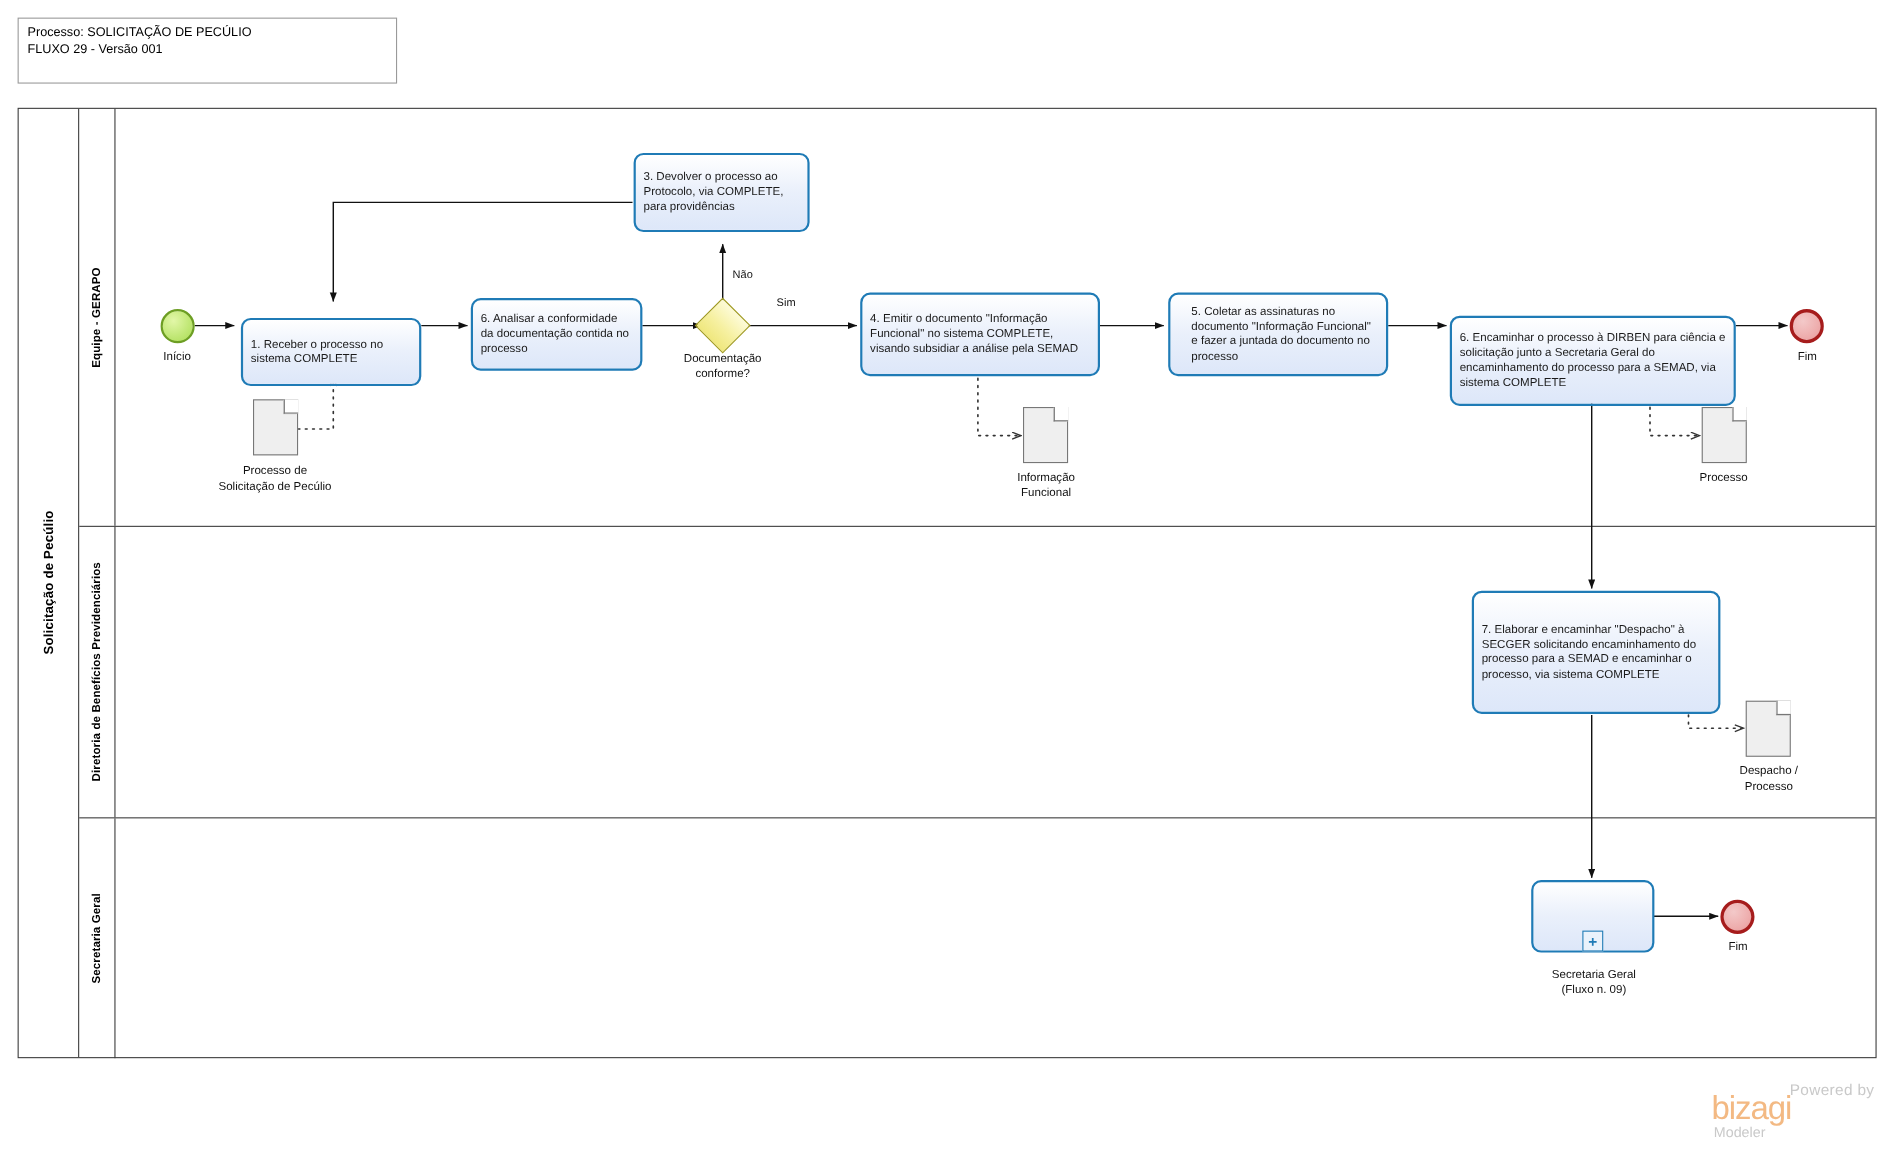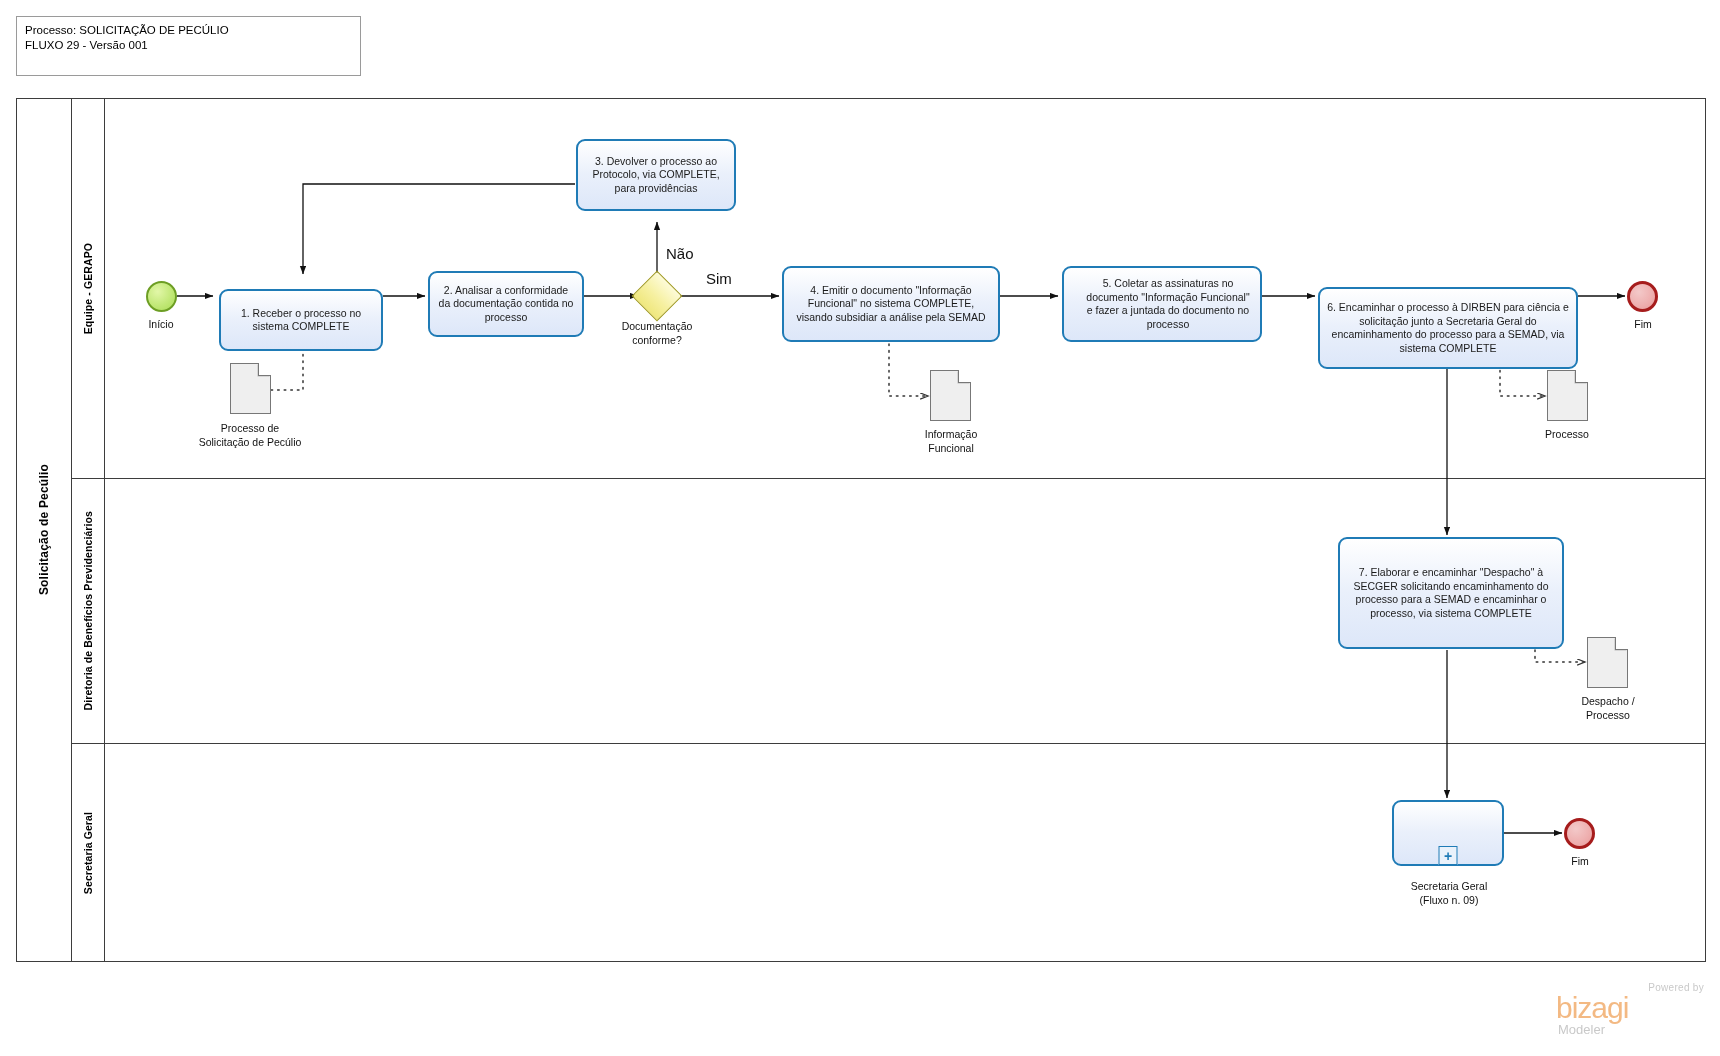--- a/index.html
+++ b/index.html
@@ -36,21 +36,21 @@
 
   
   #wires{position:absolute;left:0;top:0;width:1720px;height:1056px;
          pointer-events:none;}
 
   
   .task{position:absolute;box-sizing:border-box;
         border:2px solid #1f7bb6;border-radius:9px;
         background:linear-gradient(to bottom,#ffffff 0%,#eaf0fb 48%,#dde7f9 100%);
         display:flex;align-items:center;justify-content:center;
-        text-align:center;font-size:10.5px;line-height:13.5px;padding:4px 7px;
+        text-align:left;font-size:10.5px;line-height:13.5px;padding:4px 7px;
         color:#1a1a1a;}
   .subprocess{position:absolute;box-sizing:border-box;
         border:2px solid #1f7bb6;border-radius:9px;
         background:linear-gradient(to bottom,#ffffff 0%,#eaf0fb 48%,#dde7f9 100%);}
   .sp-plus{position:absolute;left:50%;bottom:-1px;transform:translateX(-50%);
         width:17px;height:17px;border:1px solid #1f7bb6;background:#eaf2fb;
         display:flex;align-items:center;justify-content:center;
         font-size:14px;line-height:14px;font-weight:bold;color:#1f7bb6;}
 
   .event{position:absolute;border-radius:50%;box-sizing:border-box;}
@@ -65,25 +65,25 @@
 
   .dataobj{position:absolute;width:41px;height:51px;
         background:#efefef;border:1px solid #777;box-sizing:border-box;}
   .dataobj::after{content:"";position:absolute;right:-1px;top:-1px;
         width:12px;height:12px;background:#fff;
         border-left:1px solid #777;border-bottom:1px solid #777;
         box-shadow:-1px 1px 0 -0.5px #bbb;}
 
   .caption{position:absolute;text-align:center;font-size:10.5px;
         line-height:13.5px;white-space:nowrap;color:#111;}
-  .flowlabel{position:absolute;font-size:15px;color:#111;white-space:nowrap;}
+  .flowlabel{position:absolute;font-size:10px;color:#111;white-space:nowrap;}
 
   
   #logo{position:absolute;right:14px;bottom:16px;width:150px;height:58px;}
-  #logo .pb{position:absolute;right:2px;top:0;font-size:10px;color:#c9c9c9;
+  #logo .pb{position:absolute;right:2px;top:0;font-size:14px;color:#c9c9c9;
         letter-spacing:.3px;}
   #logo .bz{position:absolute;left:0;top:11px;font-size:30px;line-height:30px;
         color:#f3b983;letter-spacing:-1px;font-weight:normal;}
   #logo .md{position:absolute;left:2px;top:40px;font-size:13px;color:#c9c9c9;}
 </style>
 </head>
 <body>
 
 <div id="header-box">
   <div>Processo: SOLICITAÇÃO DE PECÚLIO</div>
@@ -171,21 +171,21 @@
 <div class="caption" style="left:96px;top:318px;width:130px;">Início</div>
 
 <div class="task" style="left:219px;top:273px;width:164px;height:62px;margin-top:16px;">1. Receber o processo no sistema COMPLETE</div>
 
 <div class="dataobj" style="left:230px;top:363px;"></div>
 <div class="caption" style="left:160px;top:422px;width:180px;">
   <span>Processo de</span><br>
   <span>Solicitação de Pecúlio</span>
 </div>
 
-<div class="task" style="left:428px;top:271px;width:156px;height:66px;">2. Analisar a conformidade da documentação contida no processo</div>
+<div class="task" style="left:428px;top:271px;width:156px;height:66px;">6. Analisar a conformidade da documentação contida no processo</div>
 
 <div class="gateway" style="left:639px;top:278px;"></div>
 <div class="caption" style="left:582px;top:320px;width:150px;">
   Documentação<br>conforme?
 </div>
 <div class="flowlabel" style="left:666px;top:245px;">Não</div>
 <div class="flowlabel" style="left:706px;top:270px;">Sim</div>
 
 <div class="task" style="left:576px;top:139px;width:160px;height:72px;">3. Devolver o processo ao Protocolo, via COMPLETE, para providências</div>
 

